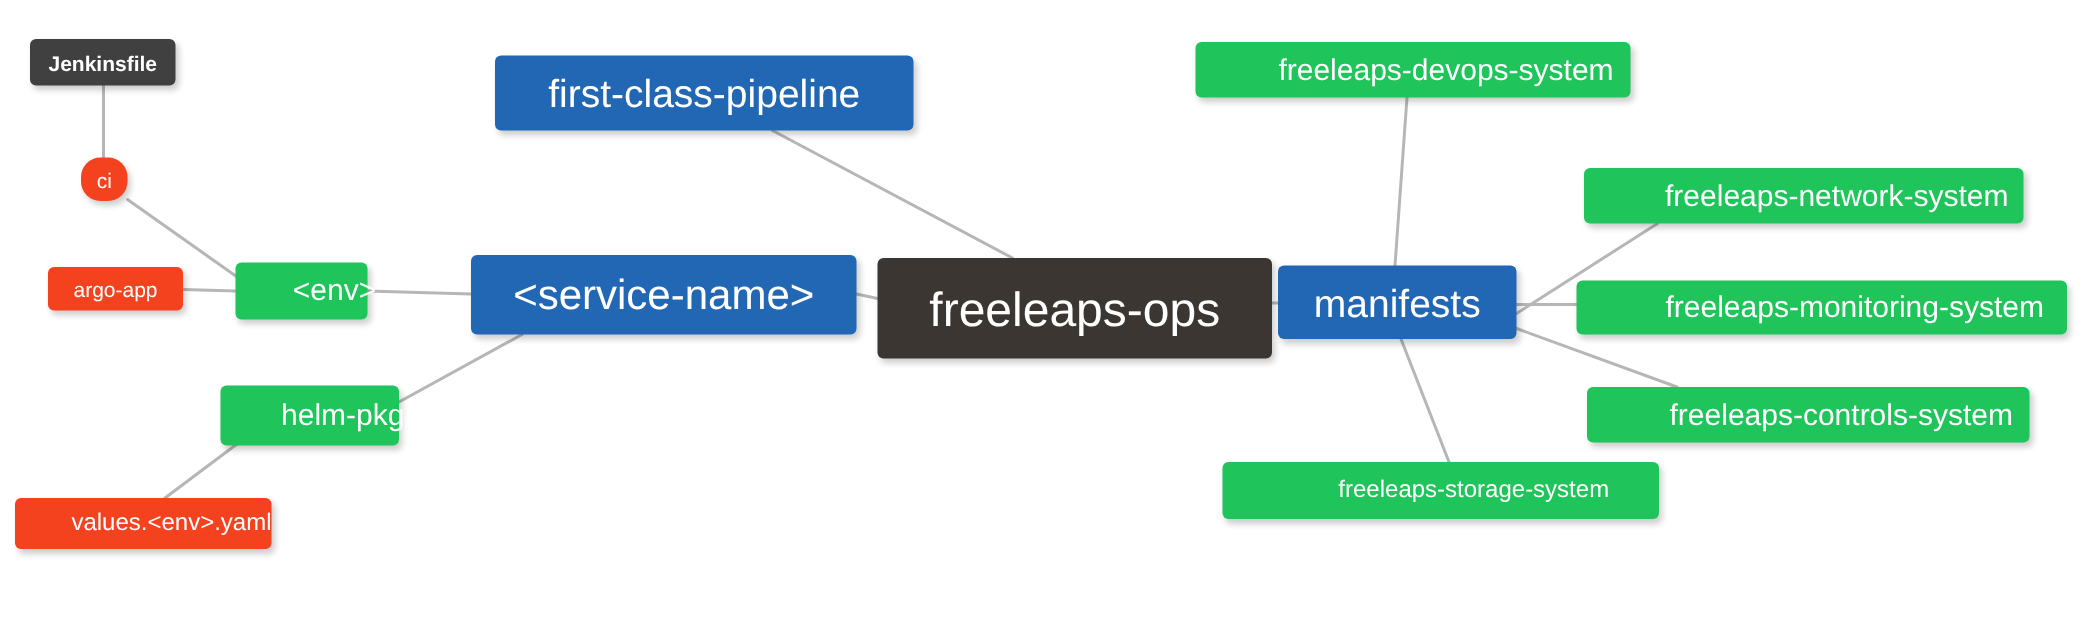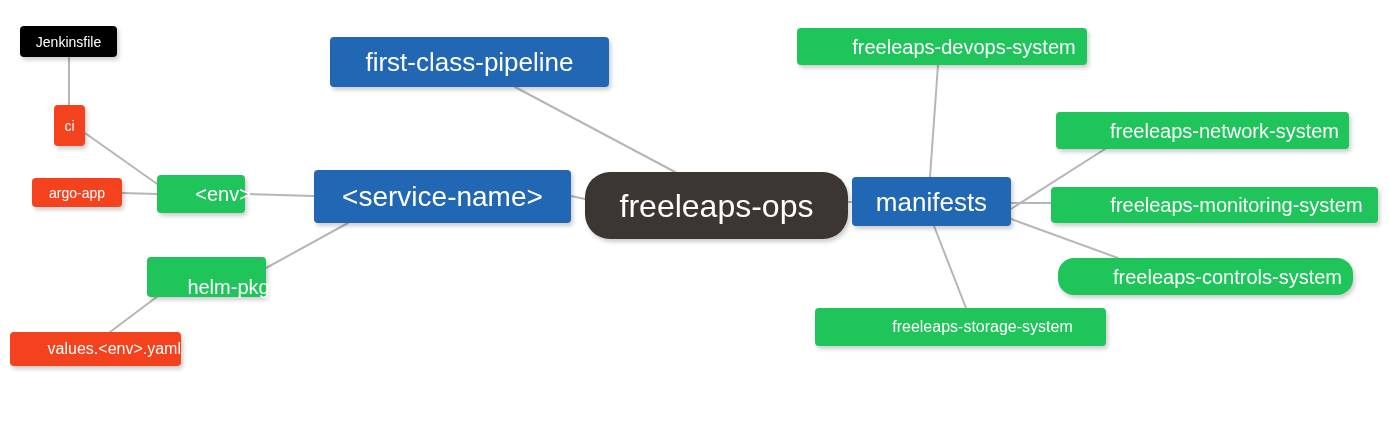--- a/index.html
+++ b/index.html
@@ -42,21 +42,21 @@
   }
   .node-label {
     display: block;
     white-space: nowrap;
   }
   
   .theme-root   { background: #3b3632; }
   .theme-blue   { background: #2167b4; }
   .theme-green  { background: #1fc45a; padding-left: 44px; }
   .theme-red    { background: #f5421e; }
-  .theme-orange { background: #000000; }
+  .theme-orange { background: #404040; font-weight: bold; }
 </style>
 </head>
 <body>
 
 <div id="mindmap-canvas">
   <svg id="edge-layer" viewBox="0 0 1390 421">
       <line x1="69" y1="57" x2="69" y2="105" stroke="#b6b6b6" stroke-width="2" stroke-linecap="round"></line>
       <line x1="85" y1="133" x2="160" y2="186" stroke="#b6b6b6" stroke-width="2" stroke-linecap="round"></line>
       <line x1="122" y1="193" x2="157" y2="194" stroke="#b6b6b6" stroke-width="2" stroke-linecap="round"></line>
       <line x1="245" y1="194" x2="314" y2="196" stroke="#b6b6b6" stroke-width="2" stroke-linecap="round"></line>
@@ -68,56 +68,56 @@
       <line x1="930" y1="177" x2="938" y2="65" stroke="#b6b6b6" stroke-width="2" stroke-linecap="round"></line>
       <line x1="1011" y1="209" x2="1105" y2="149" stroke="#b6b6b6" stroke-width="2" stroke-linecap="round"></line>
       <line x1="1011" y1="203" x2="1051" y2="203" stroke="#b6b6b6" stroke-width="2" stroke-linecap="round"></line>
       <line x1="1011" y1="219" x2="1118" y2="258" stroke="#b6b6b6" stroke-width="2" stroke-linecap="round"></line>
       <line x1="934" y1="226" x2="966" y2="308" stroke="#b6b6b6" stroke-width="2" stroke-linecap="round"></line>
     </svg>
   <div id="node-layer">
       <div class="node theme-orange" style="left: 20px; top: 26px; width: 97px; height: 31px; font-size: 14px;">
         <span class="node-label">Jenkinsfile</span>
       </div>
-      <div class="node theme-red" style="left: 54px; top: 105px; width: 31px; height: 41px; font-size: 14px;">
+      <div class="node theme-red" style="left: 54px; top: 105px; width: 31px; height: 29px; font-size: 14px; border-radius: 13px;">
         <span class="node-label">ci</span>
       </div>
       <div class="node theme-red" style="left: 32px; top: 178px; width: 90px; height: 29px; font-size: 14px;">
         <span class="node-label">argo-app</span>
       </div>
       <div class="node theme-green" style="left: 157px; top: 175px; width: 88px; height: 38px; font-size: 20px;">
         <span class="node-label">&lt;env&gt;</span>
       </div>
       <div class="node theme-blue" style="left: 314px; top: 170px; width: 257px; height: 53px; font-size: 28px;">
         <span class="node-label">&lt;service-name&gt;</span>
       </div>
       <div class="node theme-blue" style="left: 330px; top: 37px; width: 279px; height: 50px; font-size: 26px;">
         <span class="node-label">first-class-pipeline</span>
       </div>
-      <div class="node theme-green" style="left: 147px; top: 257px; width: 119px; height: 40px; font-size: 20px; align-items: flex-end;">
+      <div class="node theme-green" style="left: 147px; top: 257px; width: 119px; height: 40px; font-size: 20px;">
         <span class="node-label">helm-pkg</span>
       </div>
       <div class="node theme-red" style="left: 10px; top: 332px; width: 171px; height: 34px; font-size: 16px; justify-content: flex-end;">
         <span class="node-label">values.&lt;env&gt;.yaml</span>
       </div>
-      <div class="node theme-root" style="left: 585px; top: 172px; width: 263px; height: 67px; font-size: 32px; border-radius: 25px;">
+      <div class="node theme-root" style="left: 585px; top: 172px; width: 263px; height: 67px; font-size: 32px;">
         <span class="node-label">freeleaps-ops</span>
       </div>
       <div class="node theme-blue" style="left: 852px; top: 177px; width: 159px; height: 49px; font-size: 26px;">
         <span class="node-label">manifests</span>
       </div>
       <div class="node theme-green" style="left: 797px; top: 28px; width: 290px; height: 37px; font-size: 20px;">
         <span class="node-label">freeleaps-devops-system</span>
       </div>
       <div class="node theme-green" style="left: 1056px; top: 112px; width: 293px; height: 37px; font-size: 20px;">
         <span class="node-label">freeleaps-network-system</span>
       </div>
       <div class="node theme-green" style="left: 1051px; top: 187px; width: 327px; height: 36px; font-size: 20px;">
         <span class="node-label">freeleaps-monitoring-system</span>
       </div>
-      <div class="node theme-green" style="left: 1058px; top: 258px; width: 295px; height: 37px; font-size: 20px; border-radius: 16px;">
+      <div class="node theme-green" style="left: 1058px; top: 258px; width: 295px; height: 37px; font-size: 20px;">
         <span class="node-label">freeleaps-controls-system</span>
       </div>
       <div class="node theme-green" style="left: 815px; top: 308px; width: 291px; height: 38px; font-size: 16px;">
         <span class="node-label">freeleaps-storage-system</span>
       </div>
     </div>
 </div>
 
 </body></html>

